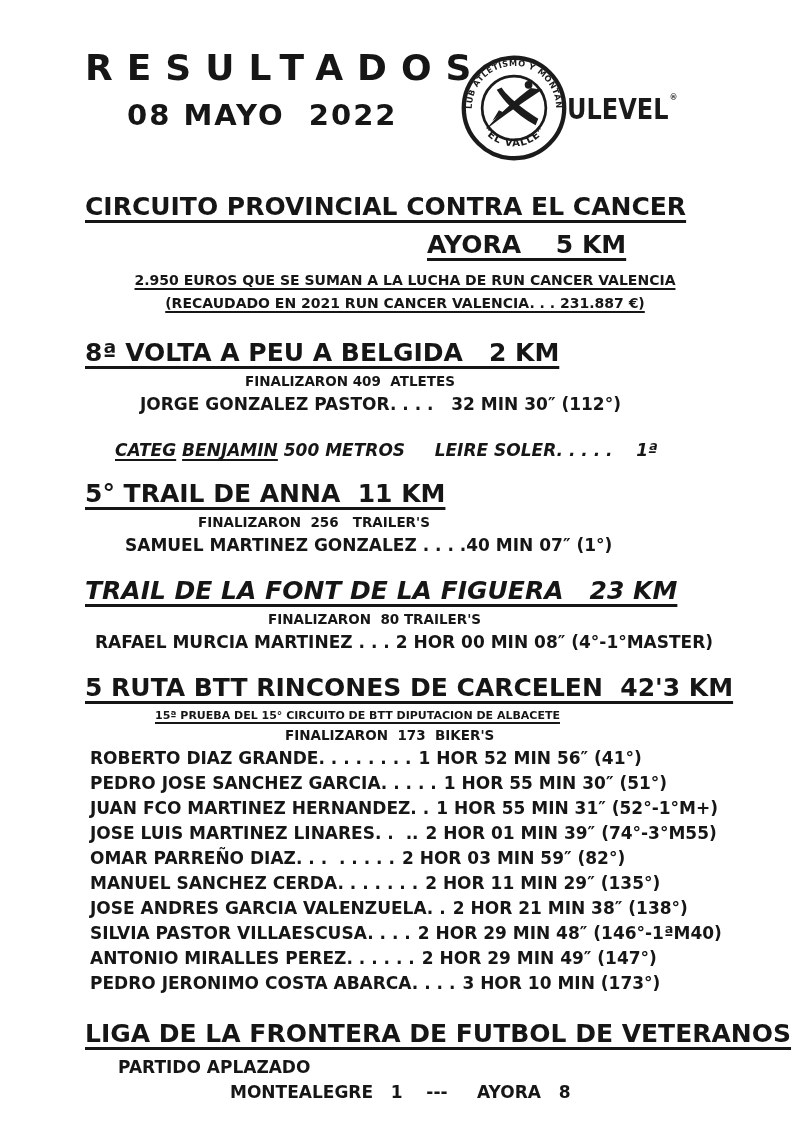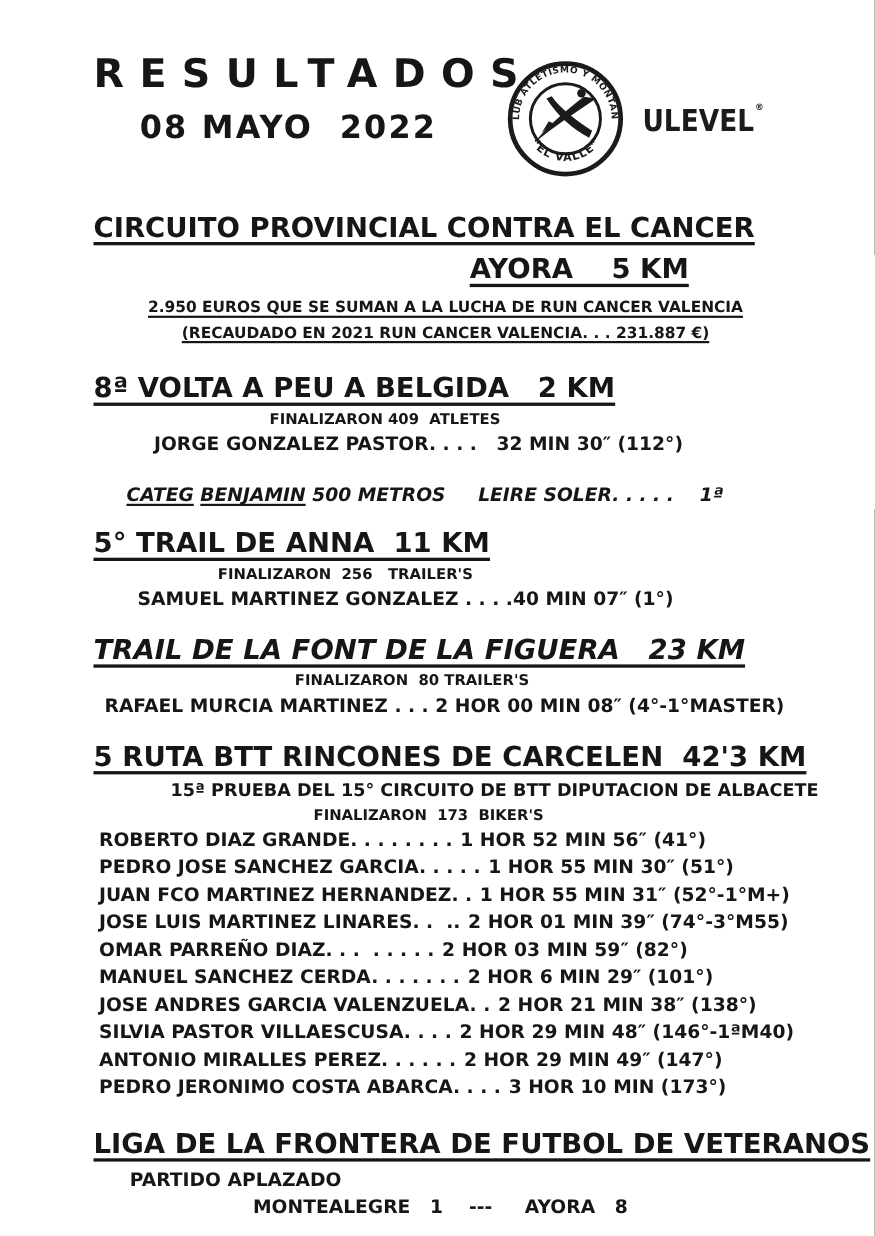--- a/index.html
+++ b/index.html
@@ -14,21 +14,21 @@
     overflow:hidden;
   }
   .pre { white-space:pre; }
 
   
   .header { position:absolute; top:48px; left:85px; width:370px; }
   .doc-title { font-size:36px; letter-spacing:14px; line-height:1.1; }
   .doc-date  { font-size:29px; letter-spacing:2px; margin-top:10px; margin-left:42px; }
 
   .club-logo { position:absolute; top:54px; left:460px; width:108px; height:108px; }
-  .brand-logo { position:absolute; top:94px; left:584px; display:flex; align-items:flex-start; }
+  .brand-logo { position:absolute; top:94px; left:567px; display:flex; align-items:flex-start; }
   .brand-text {
     font-size:24px; font-weight:900; letter-spacing:0px;
     transform:scaleY(1.15); transform-origin:top left;
     font-family:"DejaVu Sans", sans-serif; color:#1b1b1b;
   }
   .brand-r { font-size:8px; margin-left:1px; margin-top:-1px; }
 
   
   .content { position:absolute; top:192px; left:85px; width:640px; }
 
@@ -49,22 +49,22 @@
   .result-line { font-size:17px; margin-top:5px; }
   .u { text-decoration:underline; text-decoration-thickness:2px; text-underline-offset:3px; }
 
   .mt-s2 { margin-top:27px; }
   .mt-s3 { margin-top:19px; }
   .mt-s4 { margin-top:21px;font-style:italic; }
   .mt-s5 { margin-top:21px; }
   .mt-s6 { margin-top:26px; }
 
   .prueba-line {
-    font-size:16px; margin-top:6px; margin-left:70px;
-    text-decoration-thickness:1.5px; text-underline-offset:3px;
+    font-size:11px; margin-top:6px; margin-left:70px;
+    text-decoration:underline; text-decoration-thickness:1.5px; text-underline-offset:3px;
   }
   .rider { font-size:17px; margin-top:5px; margin-left:5px; white-space:pre; }
   .rider .result { margin-left:7px; }
 
   .categ-line { margin-top:26px; margin-left:30px;font-style:italic; }
   .note-line  { font-size:17px; margin-top:8px; margin-left:33px; }
   .match-line { font-size:17px; margin-top:5px; margin-left:145px; }
 </style>
 </head>
 <body>
@@ -139,21 +139,21 @@
           <div class="rider"><span class="name">ROBERTO DIAZ GRANDE. . . . . . . .</span><span class="result">1 HOR 52 MIN 56″ (41°)</span></div>
 
           <div class="rider"><span class="name">PEDRO JOSE SANCHEZ GARCIA. . . . .</span><span class="result">1 HOR 55 MIN 30″ (51°)</span></div>
 
           <div class="rider"><span class="name">JUAN FCO MARTINEZ HERNANDEZ. .</span><span class="result">1 HOR 55 MIN 31″ (52°-1°M+)</span></div>
 
           <div class="rider"><span class="name">JOSE LUIS MARTINEZ LINARES. .  ..</span><span class="result">2 HOR 01 MIN 39″ (74°-3°M55)</span></div>
 
           <div class="rider"><span class="name">OMAR PARREÑO DIAZ. . .  . . . . .</span><span class="result">2 HOR 03 MIN 59″ (82°)</span></div>
 
-          <div class="rider"><span class="name">MANUEL SANCHEZ CERDA. . . . . . .</span><span class="result">2 HOR 6 MIN 29″ (101°)</span></div>
+          <div class="rider"><span class="name">MANUEL SANCHEZ CERDA. . . . . . .</span><span class="result">2 HOR 11 MIN 29″ (135°)</span></div>
 
           <div class="rider"><span class="name">JOSE ANDRES GARCIA VALENZUELA. .</span><span class="result">2 HOR 21 MIN 38″ (138°)</span></div>
 
           <div class="rider"><span class="name">SILVIA PASTOR VILLAESCUSA. . . .</span><span class="result">2 HOR 29 MIN 48″ (146°-1ªM40)</span></div>
 
           <div class="rider"><span class="name">ANTONIO MIRALLES PEREZ. . . . . .</span><span class="result">2 HOR 29 MIN 49″ (147°)</span></div>
 
           <div class="rider"><span class="name">PEDRO JERONIMO COSTA ABARCA. . . .</span><span class="result">3 HOR 10 MIN (173°)</span></div>
         </div>
     </div>

